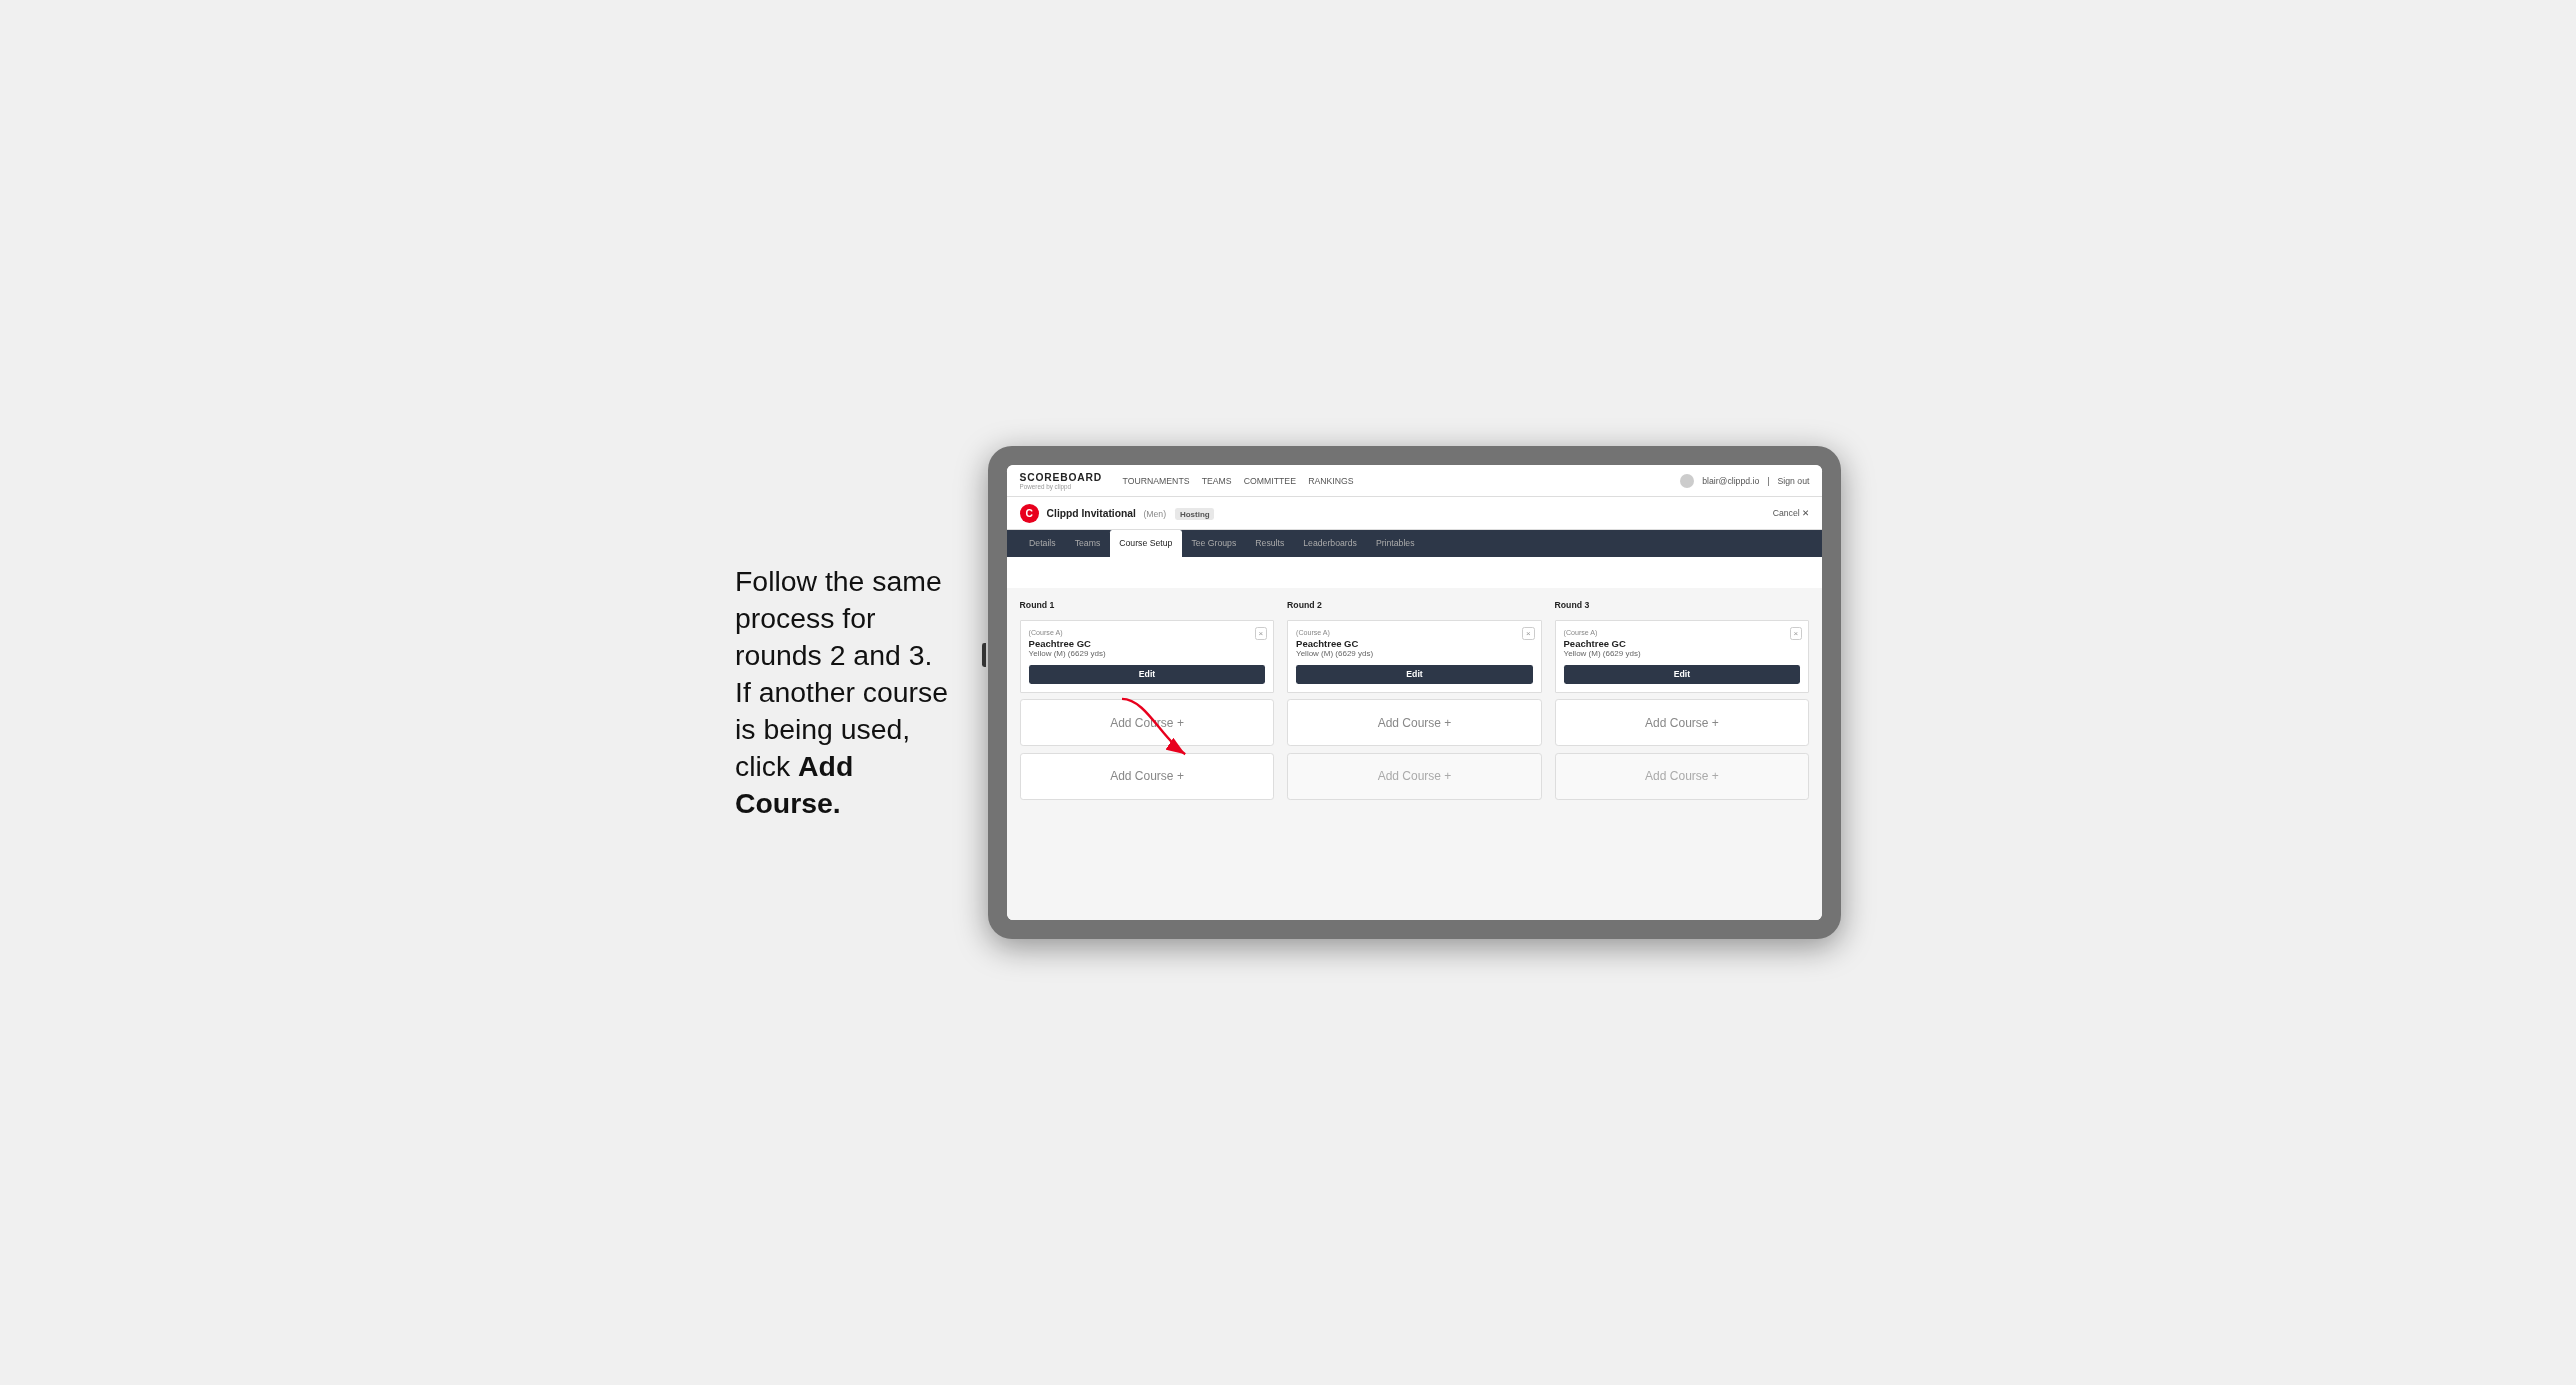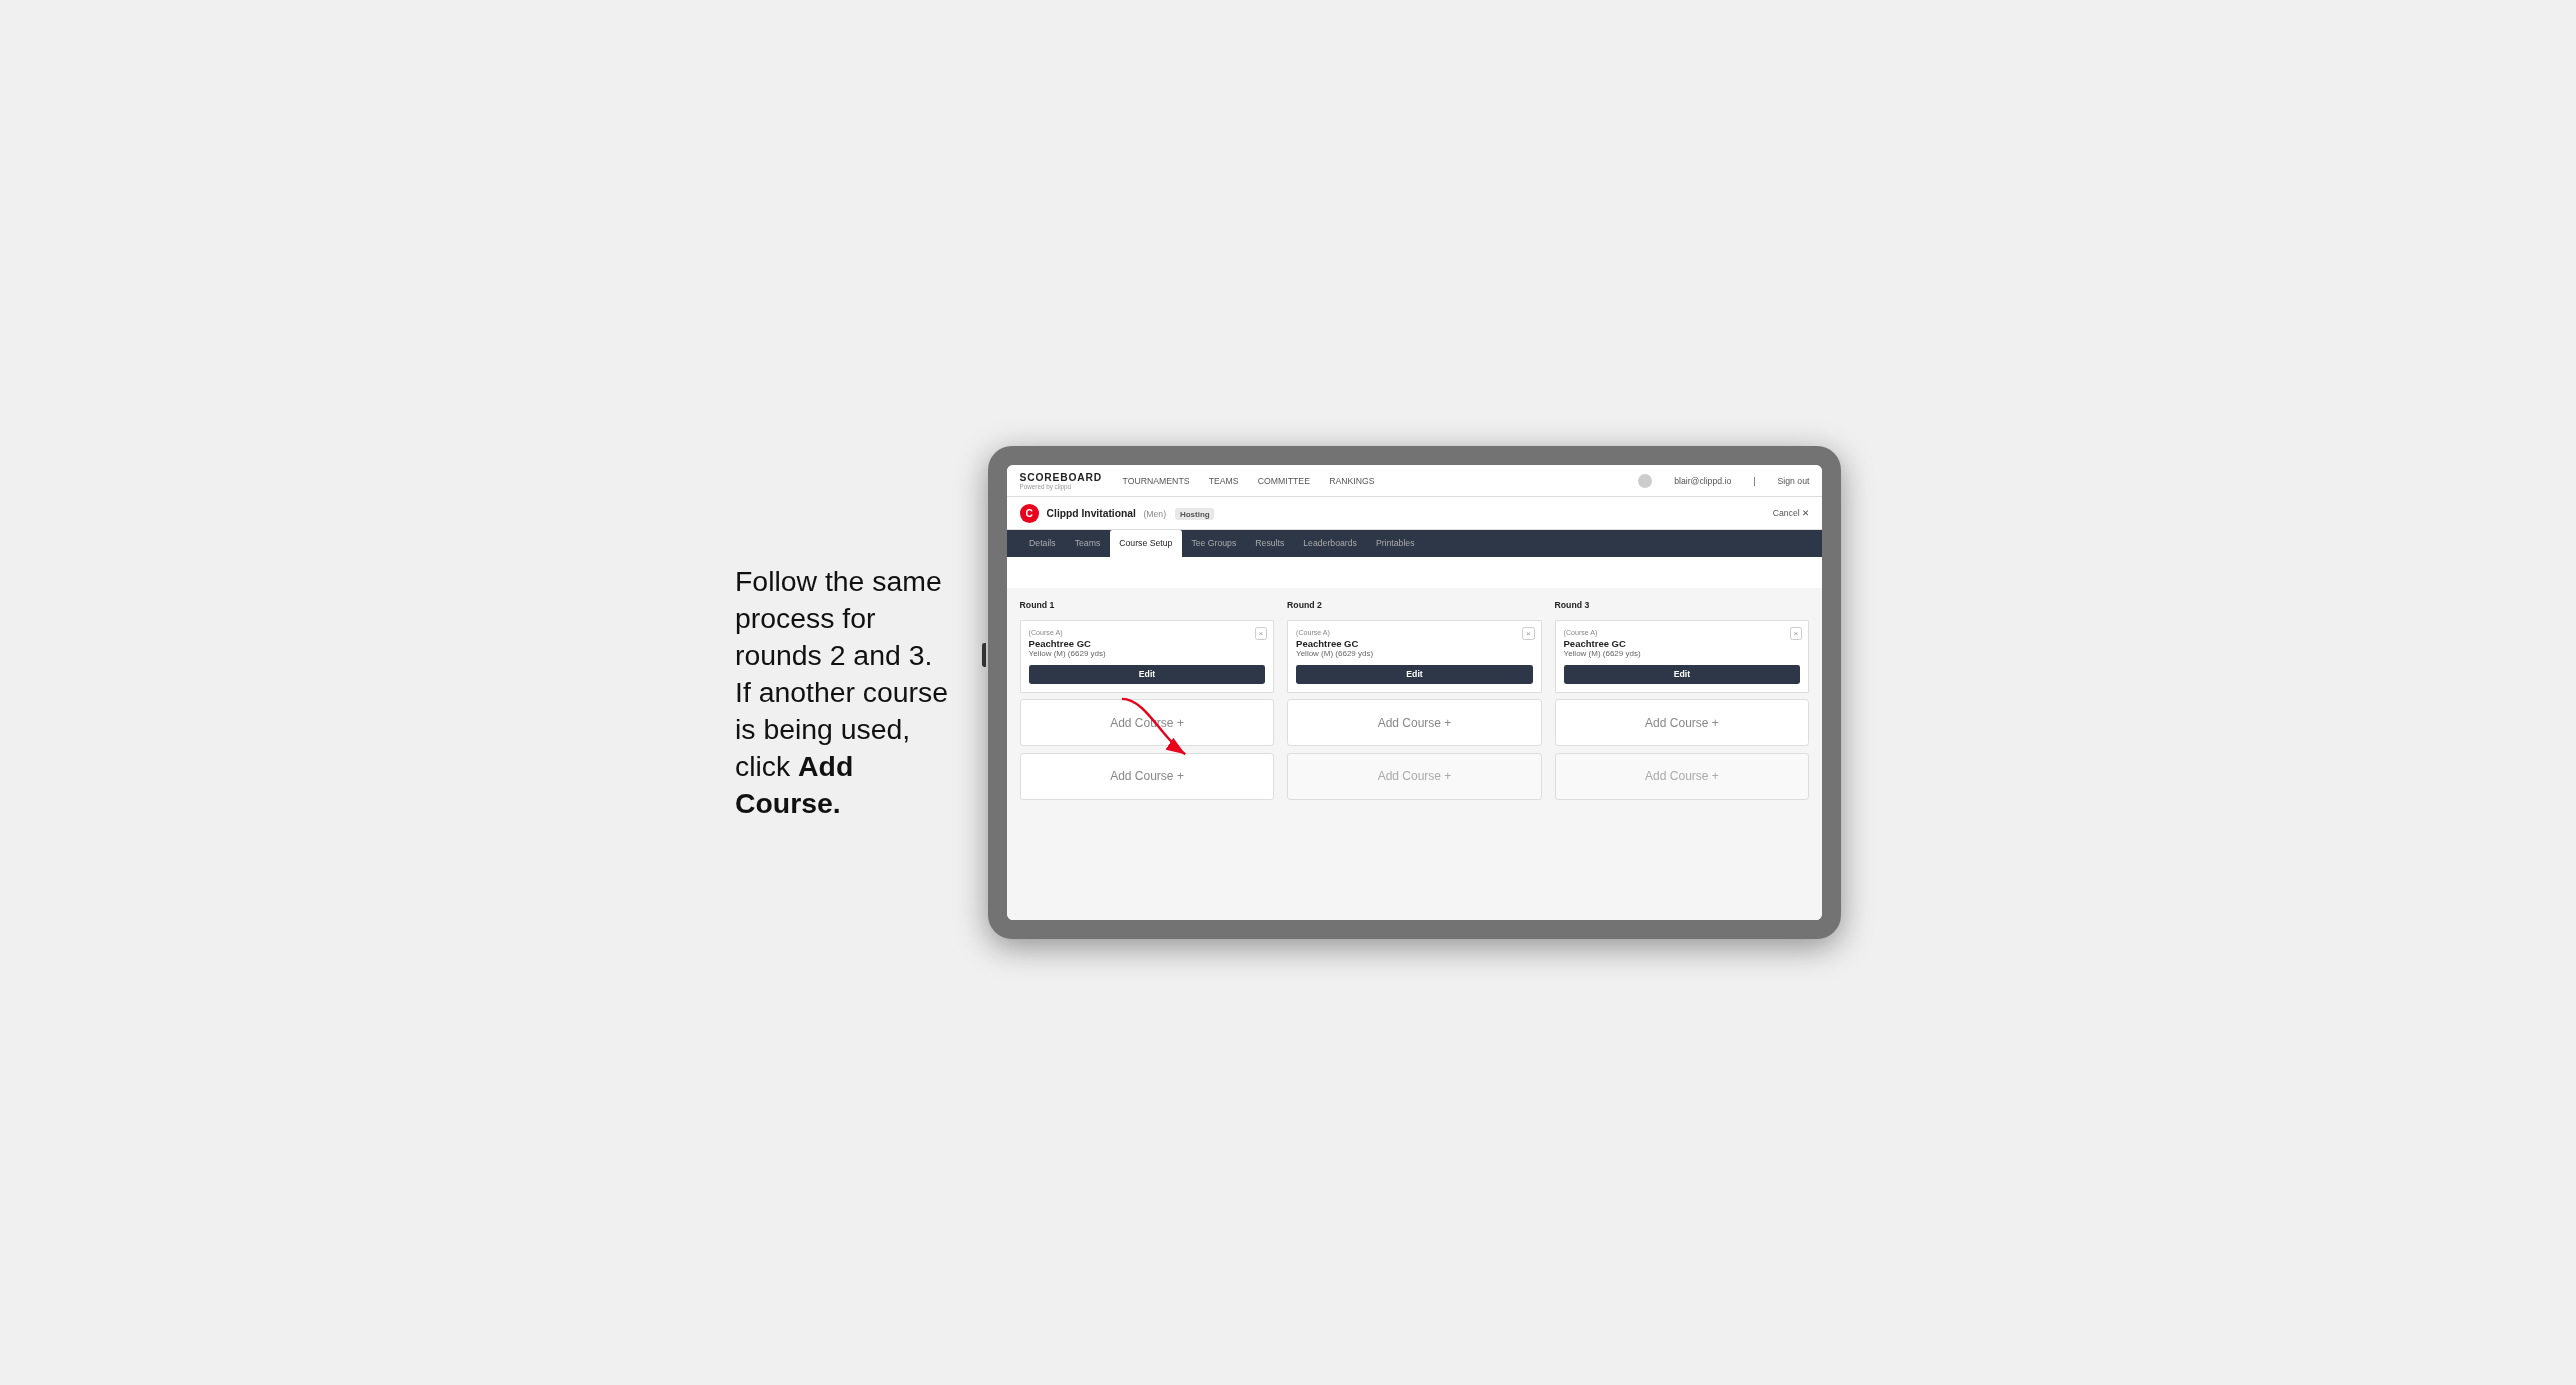--- a/index.html
+++ b/index.html
@@ -73,36 +73,36 @@
       color: #222;
     }
 
     .scoreboard-logo .logo-sub {
       font-size: 6.3px;
       color: #999;
     }
 
     .nav-links {
       display: flex;
-      gap: 16px;
+      gap: 9px;
       flex: 1;
     }
 
     .nav-link {
       font-size: 8.7px;
       color: #555;
       text-decoration: none;
       cursor: pointer;
       padding: 0 1.6px;
     }
 
     .nav-right {
       display: flex;
       align-items: center;
-      gap: 22px;
+      gap: 8px;
       font-size: 8.7px;
       color: #555;
     }
 
     .avatar-icon {
       width: 14.2px;
       height: 14.2px;
       background: #ccc;
       border-radius: 50%;
       display: inline-block;

